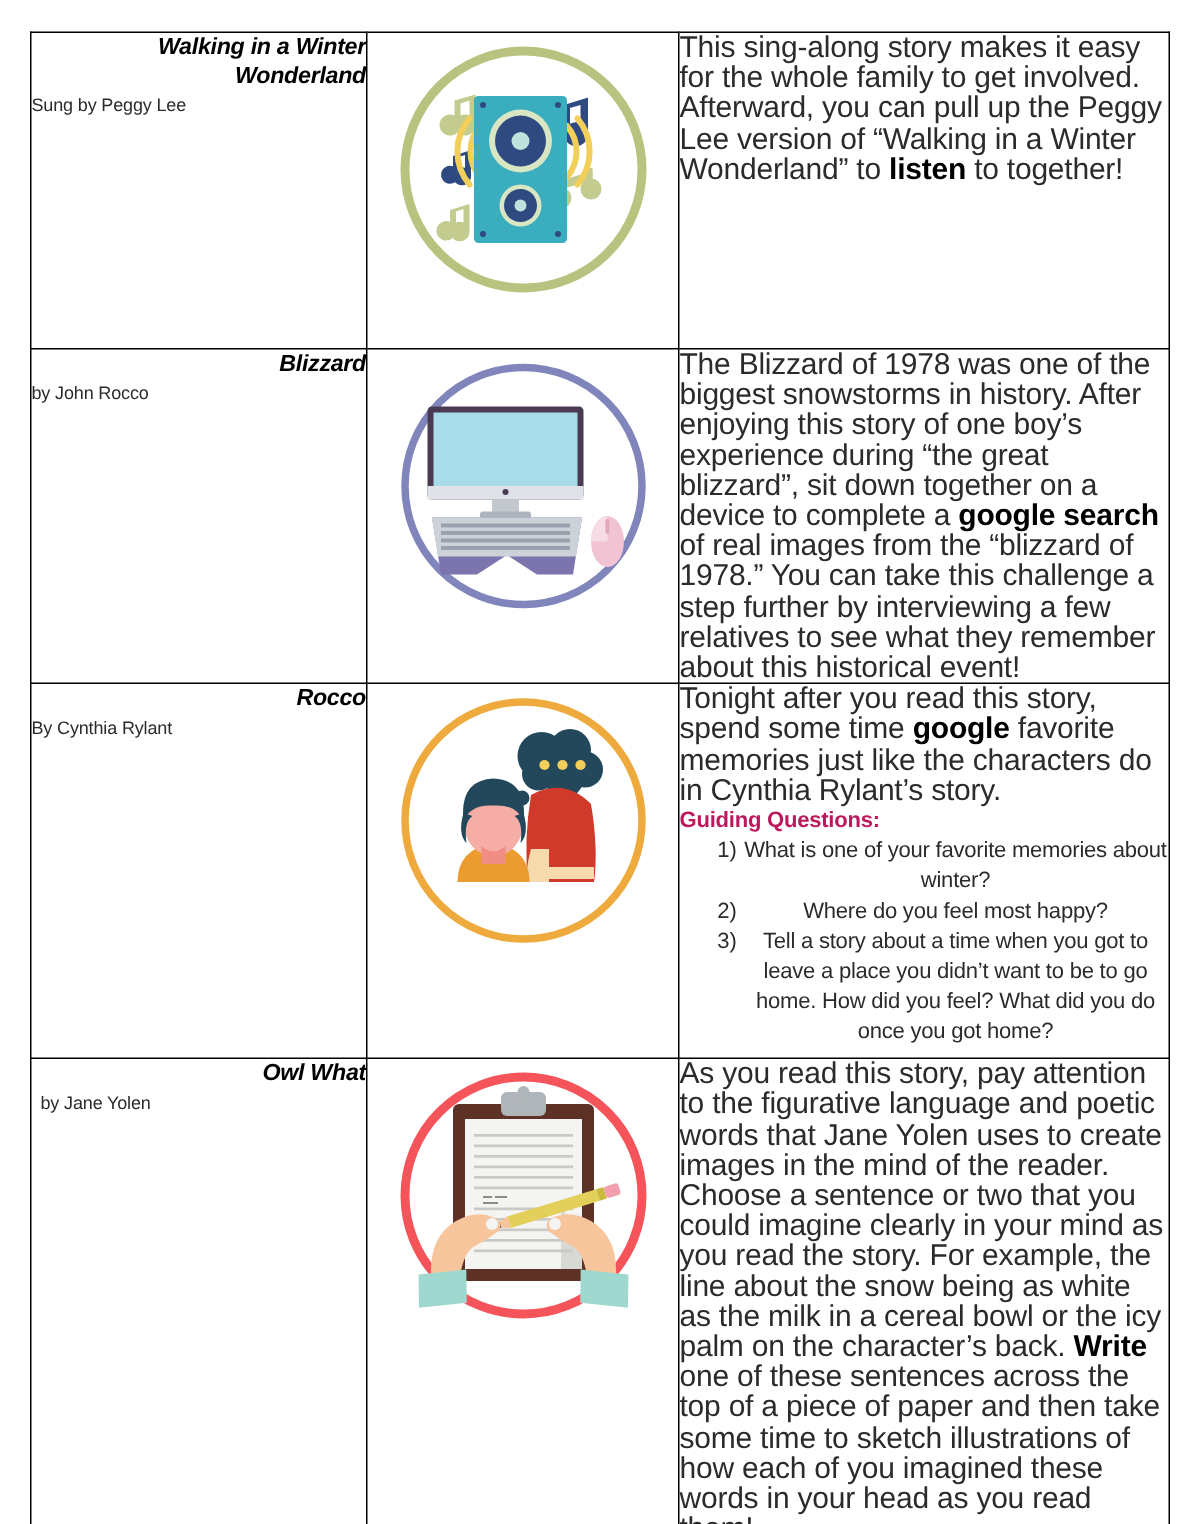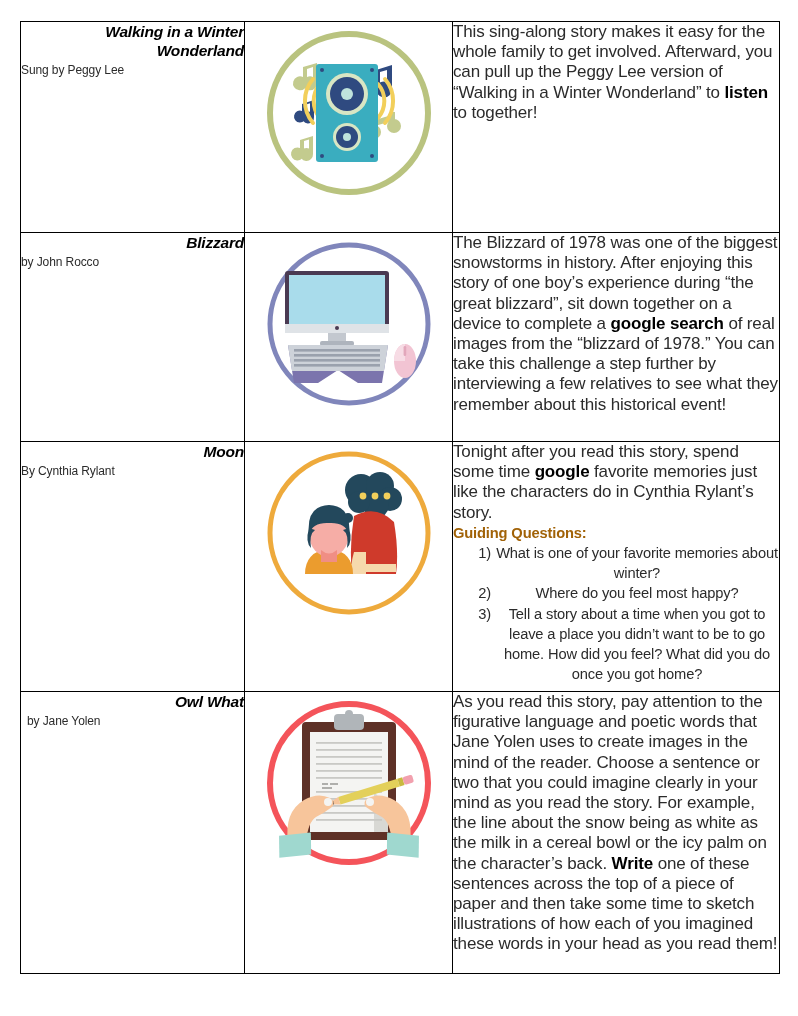--- a/index.html
+++ b/index.html
@@ -73,33 +73,33 @@
     align-items: center;
     justify-content: center;
     width: 100%;
   }
 
   
   .desc-cell {
     padding: 10px 9px 8px 8px;
   }
   .desc-text {
-    font-size: 17px;
+    font-size: 20px;
     line-height: 20.2px;
     color: #2b2b2b;
     margin: 0;
     letter-spacing: -0.15px;
   }
   .desc-text b { color: #000000; font-weight: bold; }
 
   .sub-head {
     font-size: 14.7px;
     line-height: 20.2px;
     font-weight: bold;
-    color: #a16207;
+    color: #be185d;
     margin: 0;
     letter-spacing: -0.15px;
   }
 
   ol.q-list {
     margin: 0;
     padding: 0 0 0 40px;
     list-style: none;
     counter-reset: qnum;
   }
@@ -220,21 +220,21 @@
             </svg>
           </div>
         </td>
         <td class="desc-cell">
           <p class="desc-text">The Blizzard of 1978 was one of the biggest snowstorms in history. After enjoying this story of one boy’s experience during “the great blizzard”, sit down together on a device to complete a <b>google search</b> of real images from the “blizzard of 1978.” You can take this challenge a step further by interviewing a few relatives to see what they remember about this historical event!</p>
         </td>
       </tr>
 
       <tr style="height:250px;">
         <td class="title-cell">
-          <div class="book-title">Moon</div>
+          <div class="book-title">Rocco</div>
           <div class="book-author">By Cynthia Rylant</div>
         </td>
         <td class="icon-cell">
           <div class="icon-wrap">
             <svg width="182" height="182" viewBox="0 0 182 182" aria-hidden="true">
               <circle cx="91" cy="91" r="79" fill="none" stroke="#eeaa3c" stroke-width="5"></circle>
 
               <g fill="#23485c">
                 <circle cx="103" cy="48" r="16"></circle>
                 <circle cx="122" cy="44" r="14"></circle>

